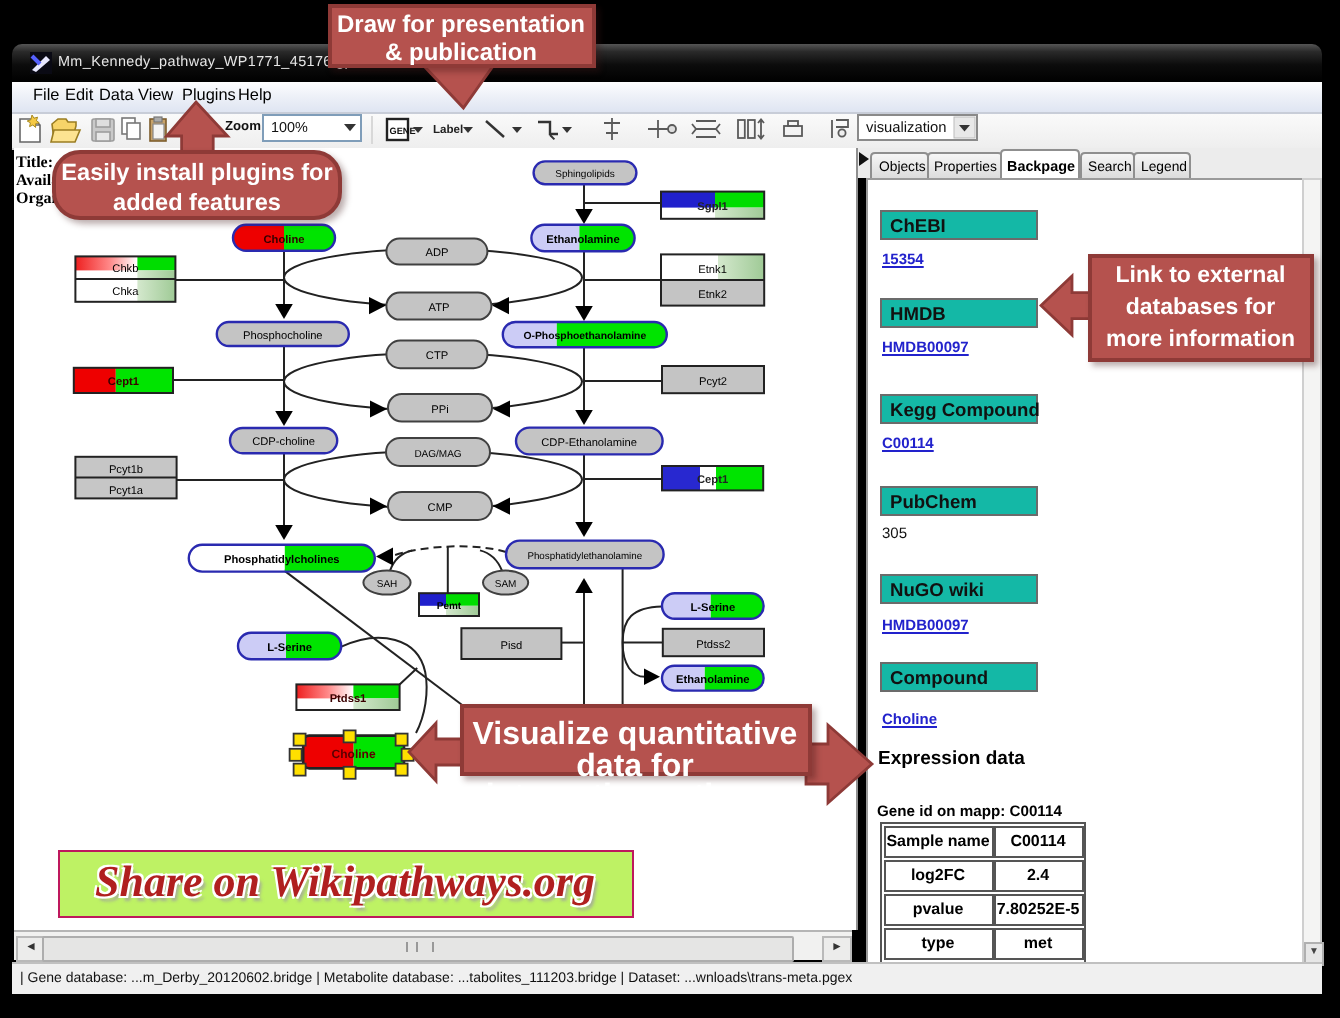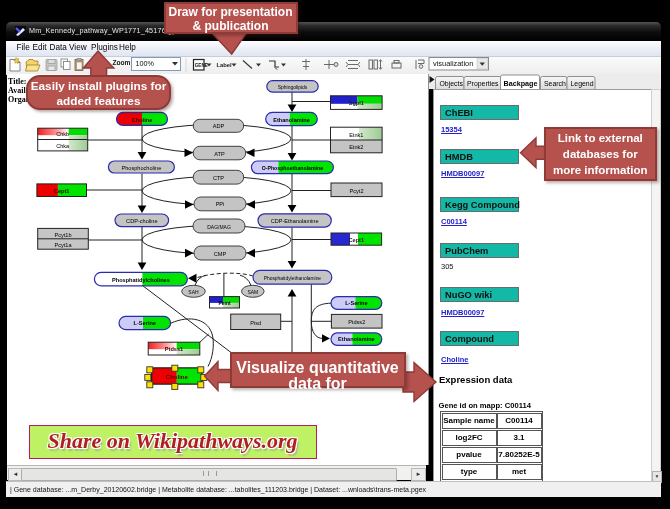--- a/index.html
+++ b/index.html
@@ -468,21 +468,21 @@
   <div class="blink" style="left:441px;top:307.5px;">HMDB00097</div>
   <div class="gbox" style="left:440px;top:330.5px;width:79px;height:15.5px;">Compound</div>
   <div class="blink" style="left:441px;top:355px;">Choline</div>
   <div class="abs" style="left:439px;top:373.5px;font-size:9.5px;font-weight:bold;color:#000;">Expression data</div>
   <div class="abs" style="left:438.5px;top:401px;font-size:7.6px;font-weight:bold;color:#000;">Gene id on mapp: C00114</div>
 
   <div class="abs" style="left:439.5px;top:410.5px;width:103px;height:71px;border:1px solid #555;background:#fff;box-sizing:border-box;">
     <div class="abs" style="left:1px;top:1.5px;width:53px;height:14px;border:1px solid #555;font-size:8px;font-weight:bold;text-align:center;line-height:14px;">Sample name</div>
     <div class="abs" style="left:56px;top:1.5px;width:43px;height:14px;border:1px solid #555;font-size:8px;font-weight:bold;text-align:center;line-height:14px;">C00114</div>
     <div class="abs" style="left:1px;top:18.5px;width:53px;height:14px;border:1px solid #555;font-size:8px;font-weight:bold;text-align:center;line-height:14px;">log2FC</div>
-    <div class="abs" style="left:56px;top:18.5px;width:43px;height:14px;border:1px solid #555;font-size:8px;font-weight:bold;text-align:center;line-height:14px;">3.1</div>
+    <div class="abs" style="left:56px;top:18.5px;width:43px;height:14px;border:1px solid #555;font-size:8px;font-weight:bold;text-align:center;line-height:14px;">2.4</div>
     <div class="abs" style="left:1px;top:35.5px;width:53px;height:14px;border:1px solid #555;font-size:8px;font-weight:bold;text-align:center;line-height:14px;">pvalue</div>
     <div class="abs" style="left:56px;top:35.5px;width:43px;height:14px;border:1px solid #555;font-size:8px;font-weight:bold;text-align:center;line-height:14px;">7.80252E-5</div>
     <div class="abs" style="left:1px;top:52.5px;width:53px;height:14px;border:1px solid #555;font-size:8px;font-weight:bold;text-align:center;line-height:14px;">type</div>
     <div class="abs" style="left:56px;top:52.5px;width:43px;height:14px;border:1px solid #555;font-size:8px;font-weight:bold;text-align:center;line-height:14px;">met</div>
   </div>
   <div id="vscroll" class="abs">
     <div class="abs" style="left:0px;top:381px;width:8px;height:10px;background:#e6e6e6;border:1px solid #b0b0b0;font-size:5px;text-align:center;line-height:9px;color:#444;">▼</div>
   </div>
   <div id="hscroll" class="abs">
     <div class="abs" style="left:1px;top:2px;width:13px;height:11px;background:#ececeb;border:1px solid #b9b9b9;font-size:6px;text-align:center;line-height:10px;color:#333;">◄</div>

